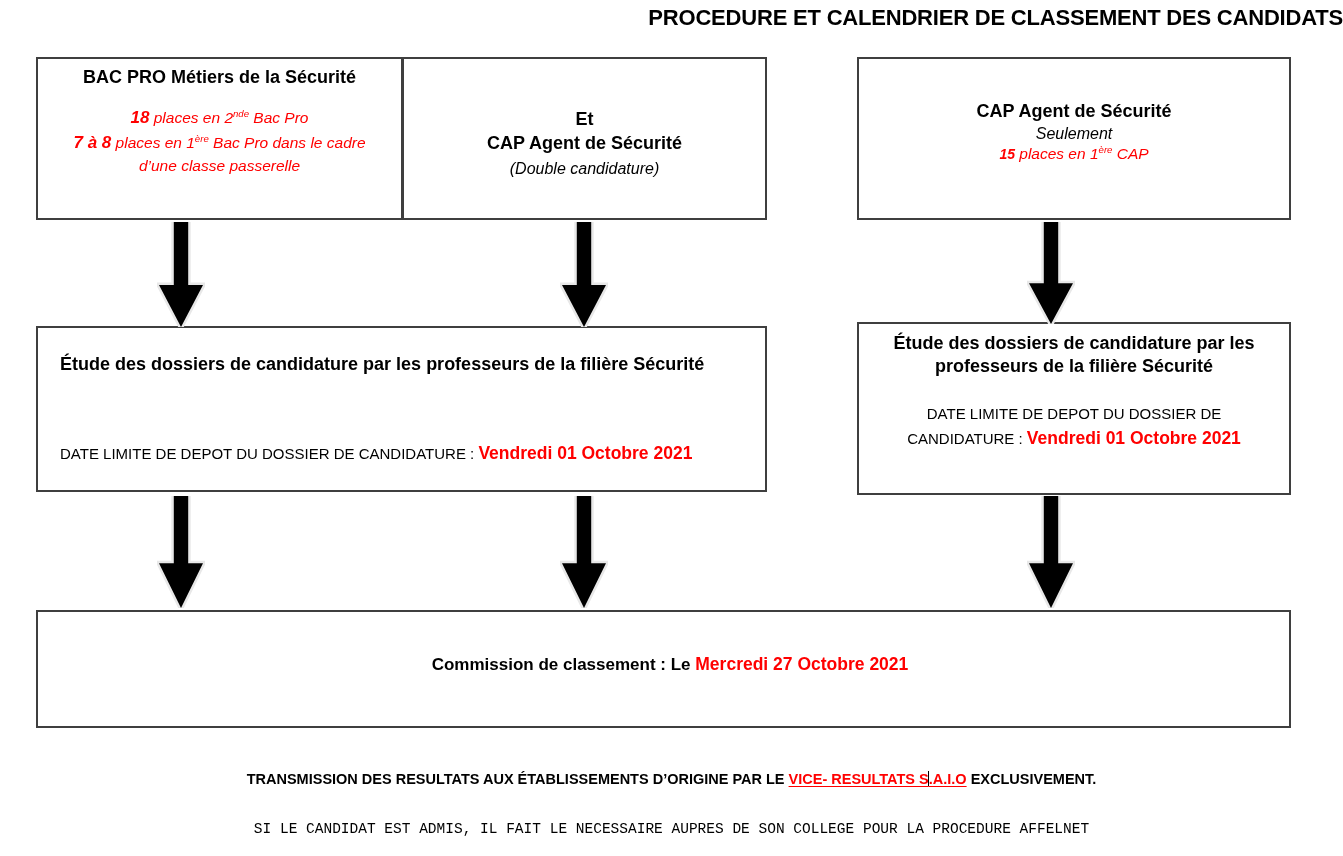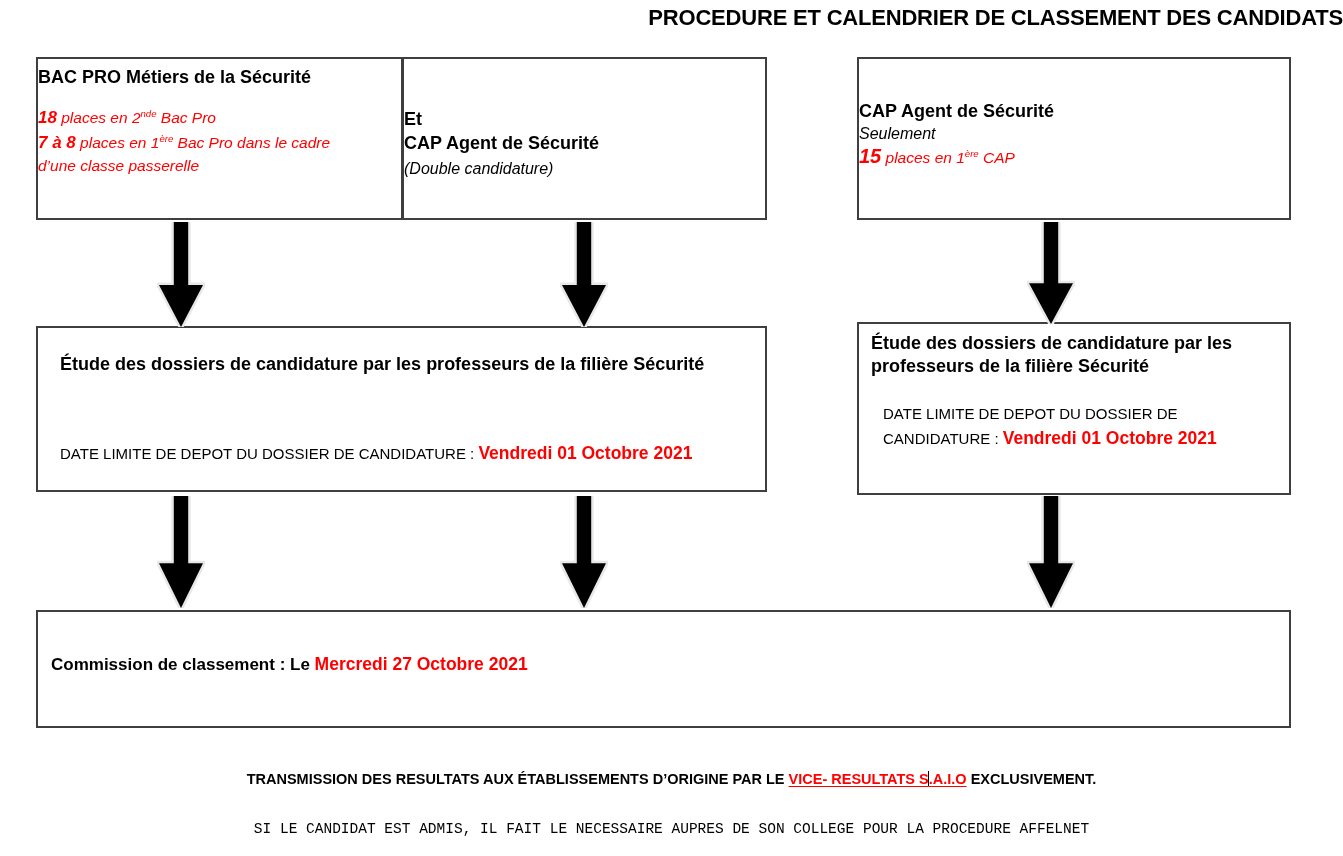--- a/index.html
+++ b/index.html
@@ -28,21 +28,21 @@
     font-weight: bold;
     letter-spacing: -0.2px;
   }
 
   
   .box {
     position: absolute;
     border: 2px solid #3f3f3f;
     background: #ffffff;
     box-sizing: border-box;
-    text-align: left;
+    text-align: center;
   }
 
   
   #box-bacpro     { left: 36px;  top: 57px;  width: 367px; height: 163px; }
   #box-cap-double { left: 402px; top: 57px;  width: 365px; height: 163px; }
   #box-cap-only   { left: 857px; top: 57px;  width: 434px; height: 163px; }
 
   
   #box-etude-left  { left: 36px;  top: 326px; width: 731px; height: 166px; text-align: left; }
   #box-etude-right { left: 857px; top: 322px; width: 434px; height: 173px; }
@@ -81,21 +81,21 @@
   }
 
   .caponly-title { margin-top: 42px; font-weight: bold; font-size: 18px; }
   .caponly-sub { font-style: italic; font-size: 16px; margin-top: 3px; }
   .caponly-places {
     color: #ff0000;
     font-style: italic;
     font-size: 15.5px;
     margin-top: 2px;
   }
-  .caponly-places b { font-weight: bold; font-style: italic; font-size: 20px; }
+  .caponly-places b { font-weight: bold; font-style: italic; font-size: 14px; }
 
   .etude-left-title {
     margin: 26px 0 0 22px;
     font-weight: bold;
     font-size: 18px;
   }
   .etude-left-date {
     margin: 68px 0 0 22px;
     font-size: 15px;
   }

